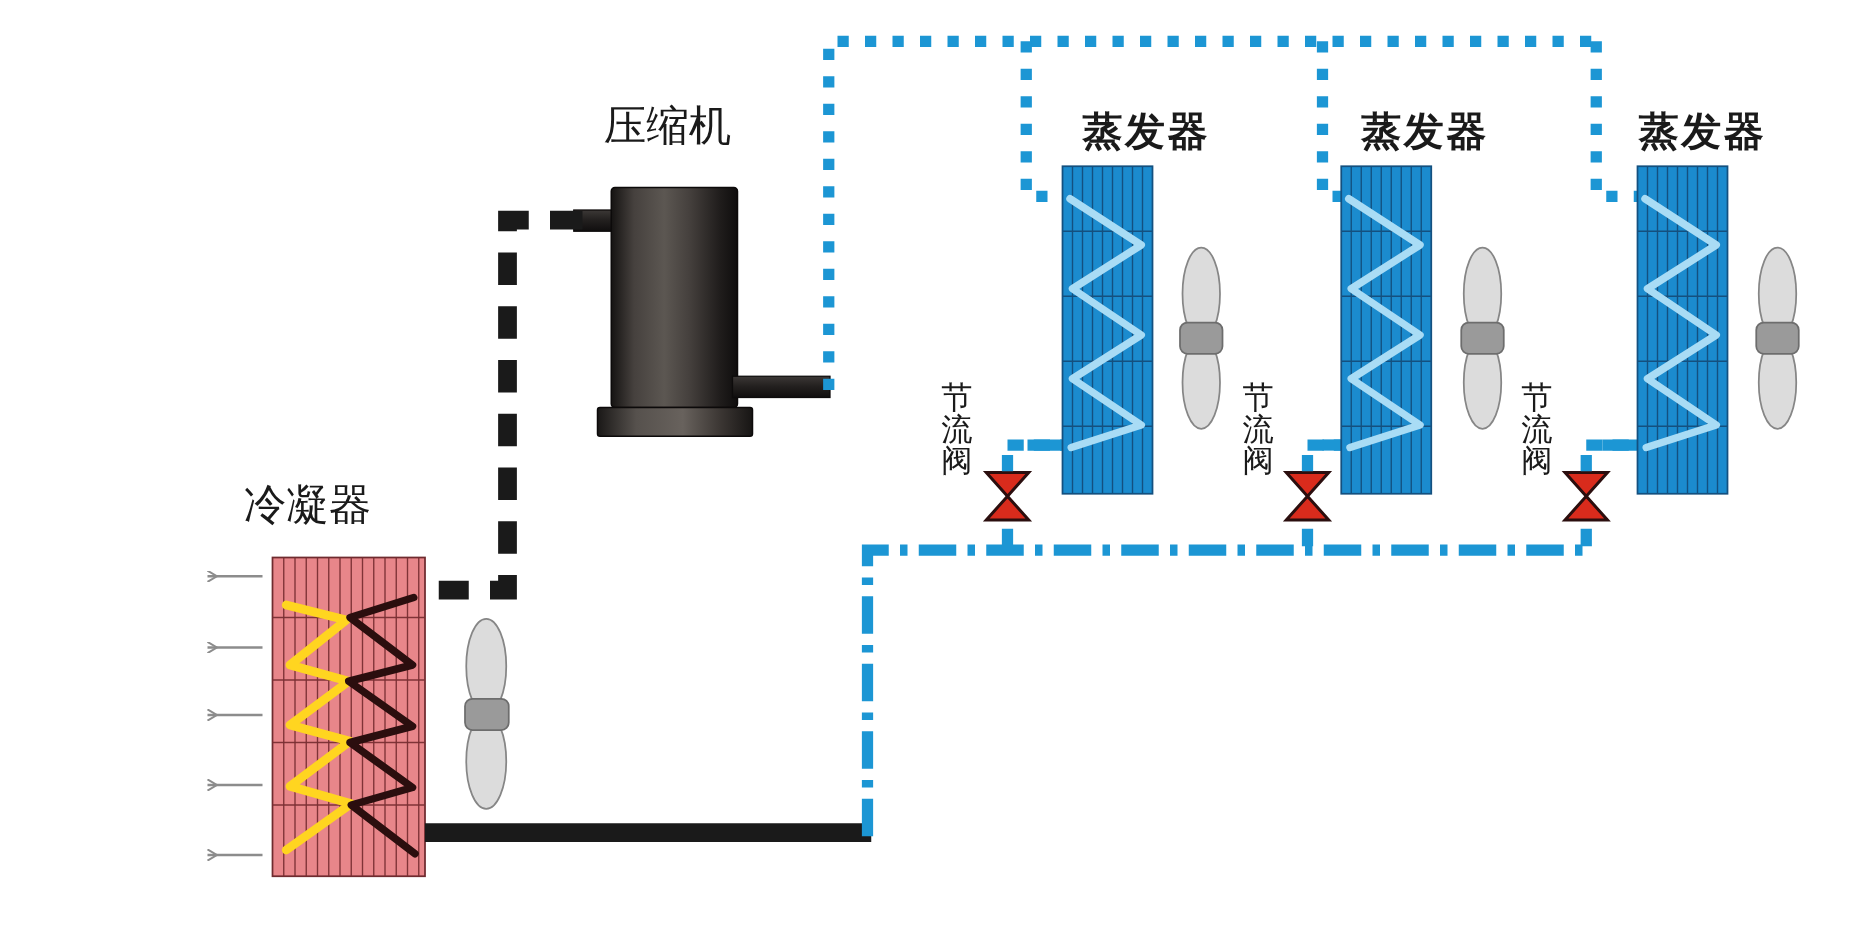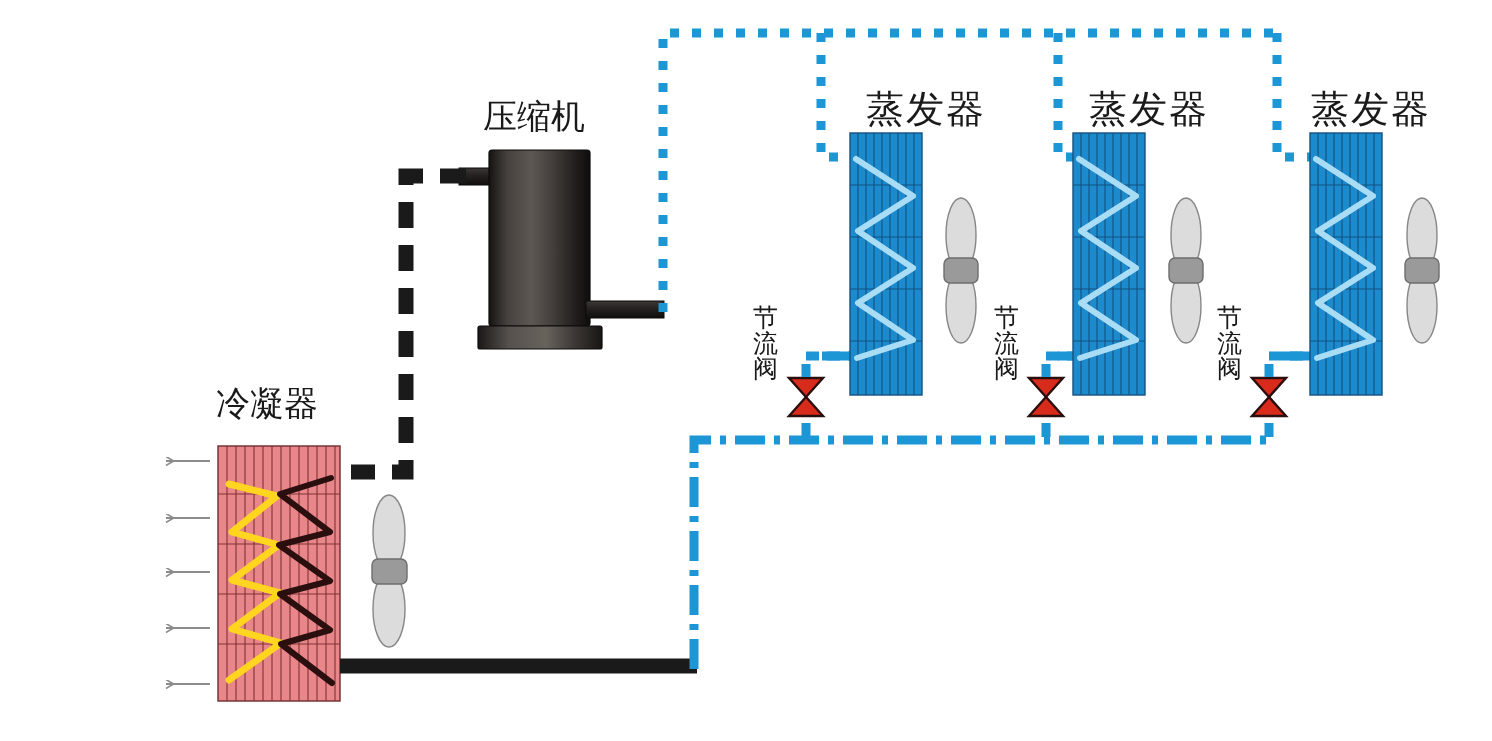--- a/index.html
+++ b/index.html
@@ -36,22 +36,22 @@
     top: 50px;
     font-size: 48px;
     font-weight: bold;
     letter-spacing: 2px;
   }
   .comp-label {
     font-size: 34px;
     font-weight: normal;
   }
   .unit-label {
-    font-size: 38px;
-    font-weight: normal;
+    font-size: 32px;
+    font-weight: bold;
     letter-spacing: 2px;
   }
   .valve-label {
     font-size: 25px;
     line-height: 1.02;
     width: 27px;
     text-align: center;
     font-weight: normal;
   }
   #watermark {
@@ -280,23 +280,23 @@
       <polyline points="1316,159 1373,196 1318,231 1373,268 1318,303 1373,340 1317,358" fill="none" stroke="#A9DCF5" stroke-width="6" stroke-linejoin="round" stroke-linecap="round"></polyline>
       <g>
         <ellipse cx="1422" cy="235" rx="15" ry="37" fill="#DCDCDC" stroke="#868686" stroke-width="1.4"></ellipse>
         <ellipse cx="1422" cy="306" rx="15" ry="37" fill="#DCDCDC" stroke="#868686" stroke-width="1.4"></ellipse>
         <rect x="1405" y="258" width="34" height="25" rx="6" ry="6" fill="#9A9A9A" stroke="#6d6d6d" stroke-width="1.4"></rect>
       </g>
     </g>
   </svg>
 
 
-  <div class="lbl comp-label" style="left:483px; top:94px;">压缩机</div>
-
-  <div class="lbl comp-label" style="left:216px; top:381px;">冷凝器</div>
+  <div class="lbl comp-label" style="left:483px; top:78px;">压缩机</div>
+
+  <div class="lbl comp-label" style="left:195px; top:381px;">冷凝器</div>
 
   <div class="lbl unit-label" style="left:866px; top:84px;">蒸发器</div>
   <div class="lbl unit-label" style="left:1089px; top:84px;">蒸发器</div>
   <div class="lbl unit-label" style="left:1311px; top:84px;">蒸发器</div>
 
   <div class="lbl valve-label" style="left:752px; top:305px;">节<br>流<br>阀</div>
   <div class="lbl valve-label" style="left:993px; top:305px;">节<br>流<br>阀</div>
   <div class="lbl valve-label" style="left:1216px; top:305px;">节<br>流<br>阀</div>
 
 

